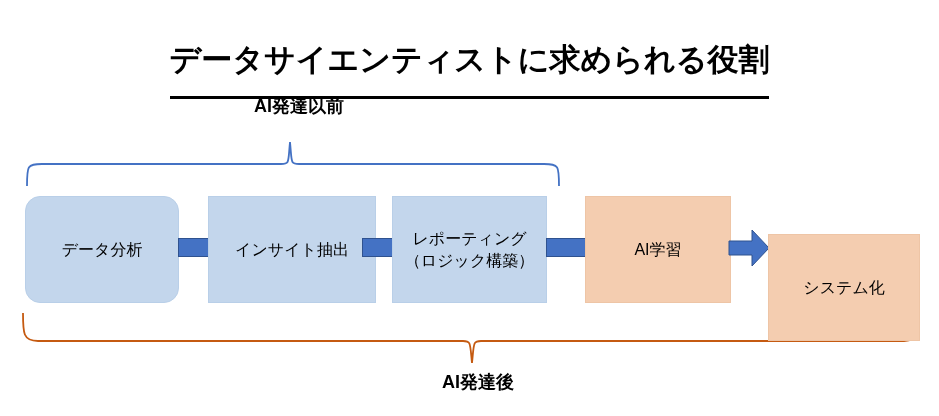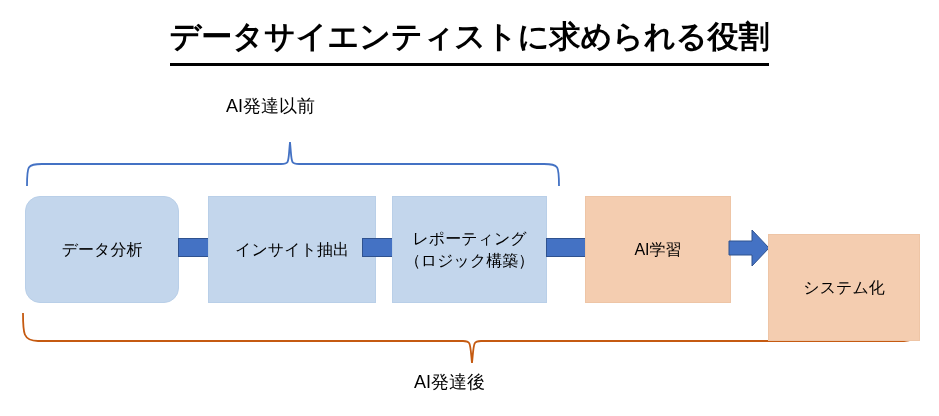--- a/index.html
+++ b/index.html
@@ -26,30 +26,32 @@
     font-size: 31px;
     font-weight: bold;
     letter-spacing: 0px;
     line-height: 1.25;
     color: #000000;
     white-space: nowrap;
   }
   .title-inner {
     display: inline-block;
     border-bottom: 3px solid #000000;
-    padding-bottom: 6px;
+    padding-bottom: 16px;
+    margin-top: 23px;
   }
 
   
   .bracket-label {
     position: absolute;
     font-size: 18px;
-    font-weight: normal;
+    font-weight: bold;
     color: #000000;
     white-space: nowrap;
+    margin-left: 28px;
   }
   #label-before {
     left: 226px;
     top: 94px;
   }
   #label-after {
     left: 414px;
     top: 370px;
   }
 

